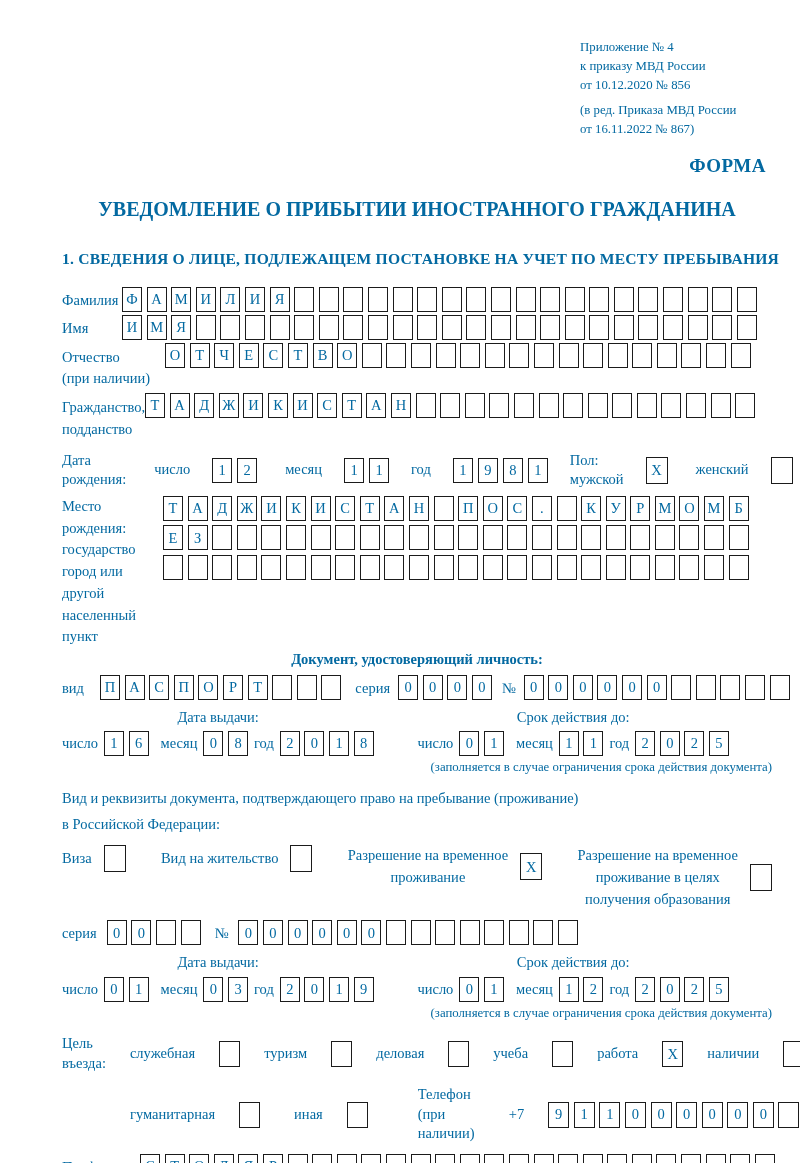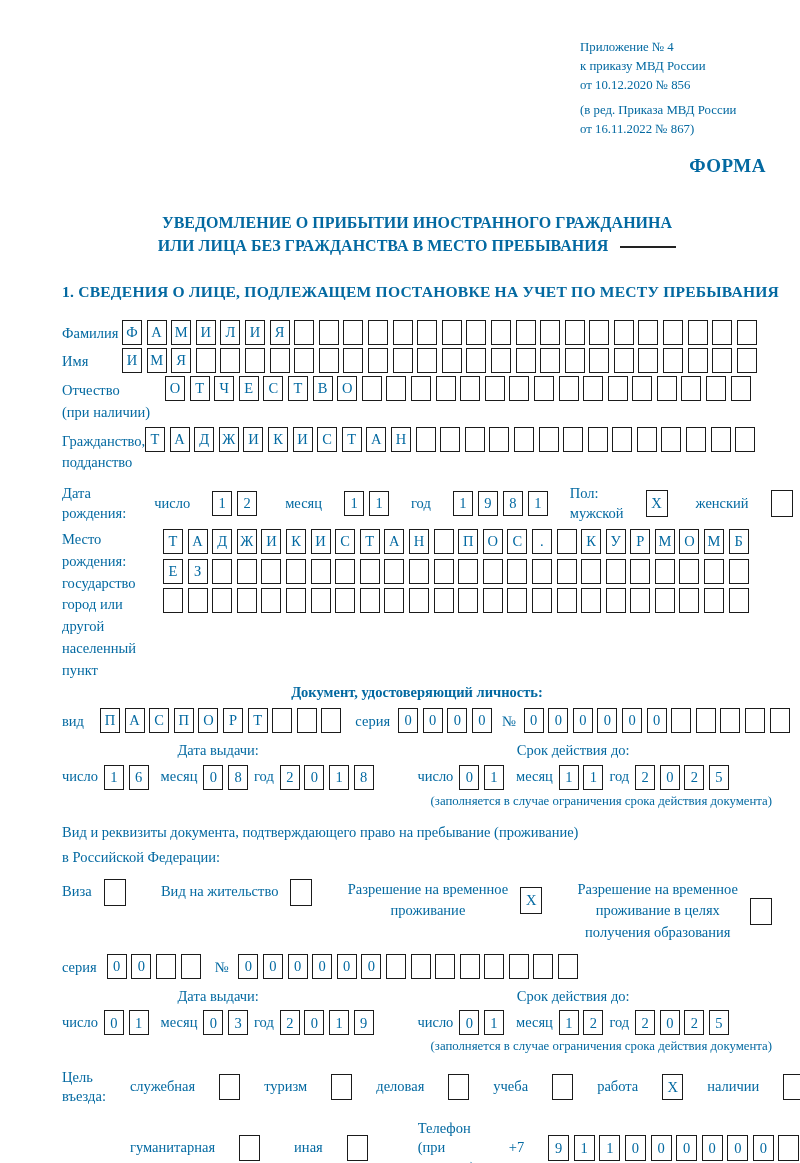--- a/index.html
+++ b/index.html
@@ -8,21 +8,21 @@
     width:800px; height:1163px; overflow:hidden; background:#ffffff;
     font-family:"Liberation Serif","DejaVu Serif",serif;
     color:#0369a1; font-size:14.5px; line-height:1.35;
     padding:38px 28px 16px 62px; position:relative;
   }
   
   .appendix { margin-left:auto; width:192px; font-size:12.8px; line-height:1.5; }
   .appendix .edition { margin-top:5px; }
   .forma { text-align:right; font-weight:bold; font-size:19px; letter-spacing:.5px; margin:14px 6px 0 0; }
   
-  .title { text-align:center; font-weight:bold; font-size:16px; line-height:1.45; margin-top:32px; }
+  .title { text-align:center; font-weight:bold; font-size:20px; line-height:1.45; margin-top:16px; }
   .blank-line { display:inline-block; width:56px; border-bottom:2.2px solid #222; margin-left:12px; transform:translateY(-3px); }
   .sec-heading { font-weight:bold; font-size:15.6px; letter-spacing:.2px; margin-top:24px; white-space:nowrap; }
   
   .row { display:flex; align-items:flex-start; margin-top:3px; }
   .flabel { flex:none; padding-top:4px; }
   .lw-a{width:60px} .lw-b{width:103px} .lw-c{width:83px} .lw-f{width:38px} .lw-g{width:64px}
   .boxes { display:inline-flex; flex:none; gap:4.6px; }
   .cell {
     flex:none; width:20px; height:25px; border:1.7px solid #1b1b1b; background:#fff;
     display:inline-flex; align-items:center; justify-content:center;
@@ -72,23 +72,20 @@
     <div class="edition">
       <div>(в ред. Приказа МВД России</div>
       <div>от 16.11.2022 № 867)</div>
     </div>
   </div>
 
   <div class="forma">ФОРМА</div>
 
   <div class="title">
     <div>УВЕДОМЛЕНИЕ О ПРИБЫТИИ ИНОСТРАННОГО ГРАЖДАНИНА</div>
-    <div>
-      <span>ИЛИ ЛИЦА БЕЗ ГРАЖДАНСТВА В МЕСТО ПРЕБЫВАНИЯ</span><span class="blank-line"></span>
-    </div>
   </div>
 
   <div class="sec-heading">1. СВЕДЕНИЯ О ЛИЦЕ, ПОДЛЕЖАЩЕМ ПОСТАНОВКЕ НА УЧЕТ ПО МЕСТУ ПРЕБЫВАНИЯ</div>
 
   <div class="row" style="margin-top:18px">
     <span class="flabel lw-a">Фамилия</span>
     <span class="boxes">
         <span class="cell">Ф</span>
         <span class="cell">А</span>
         <span class="cell">М</span>

